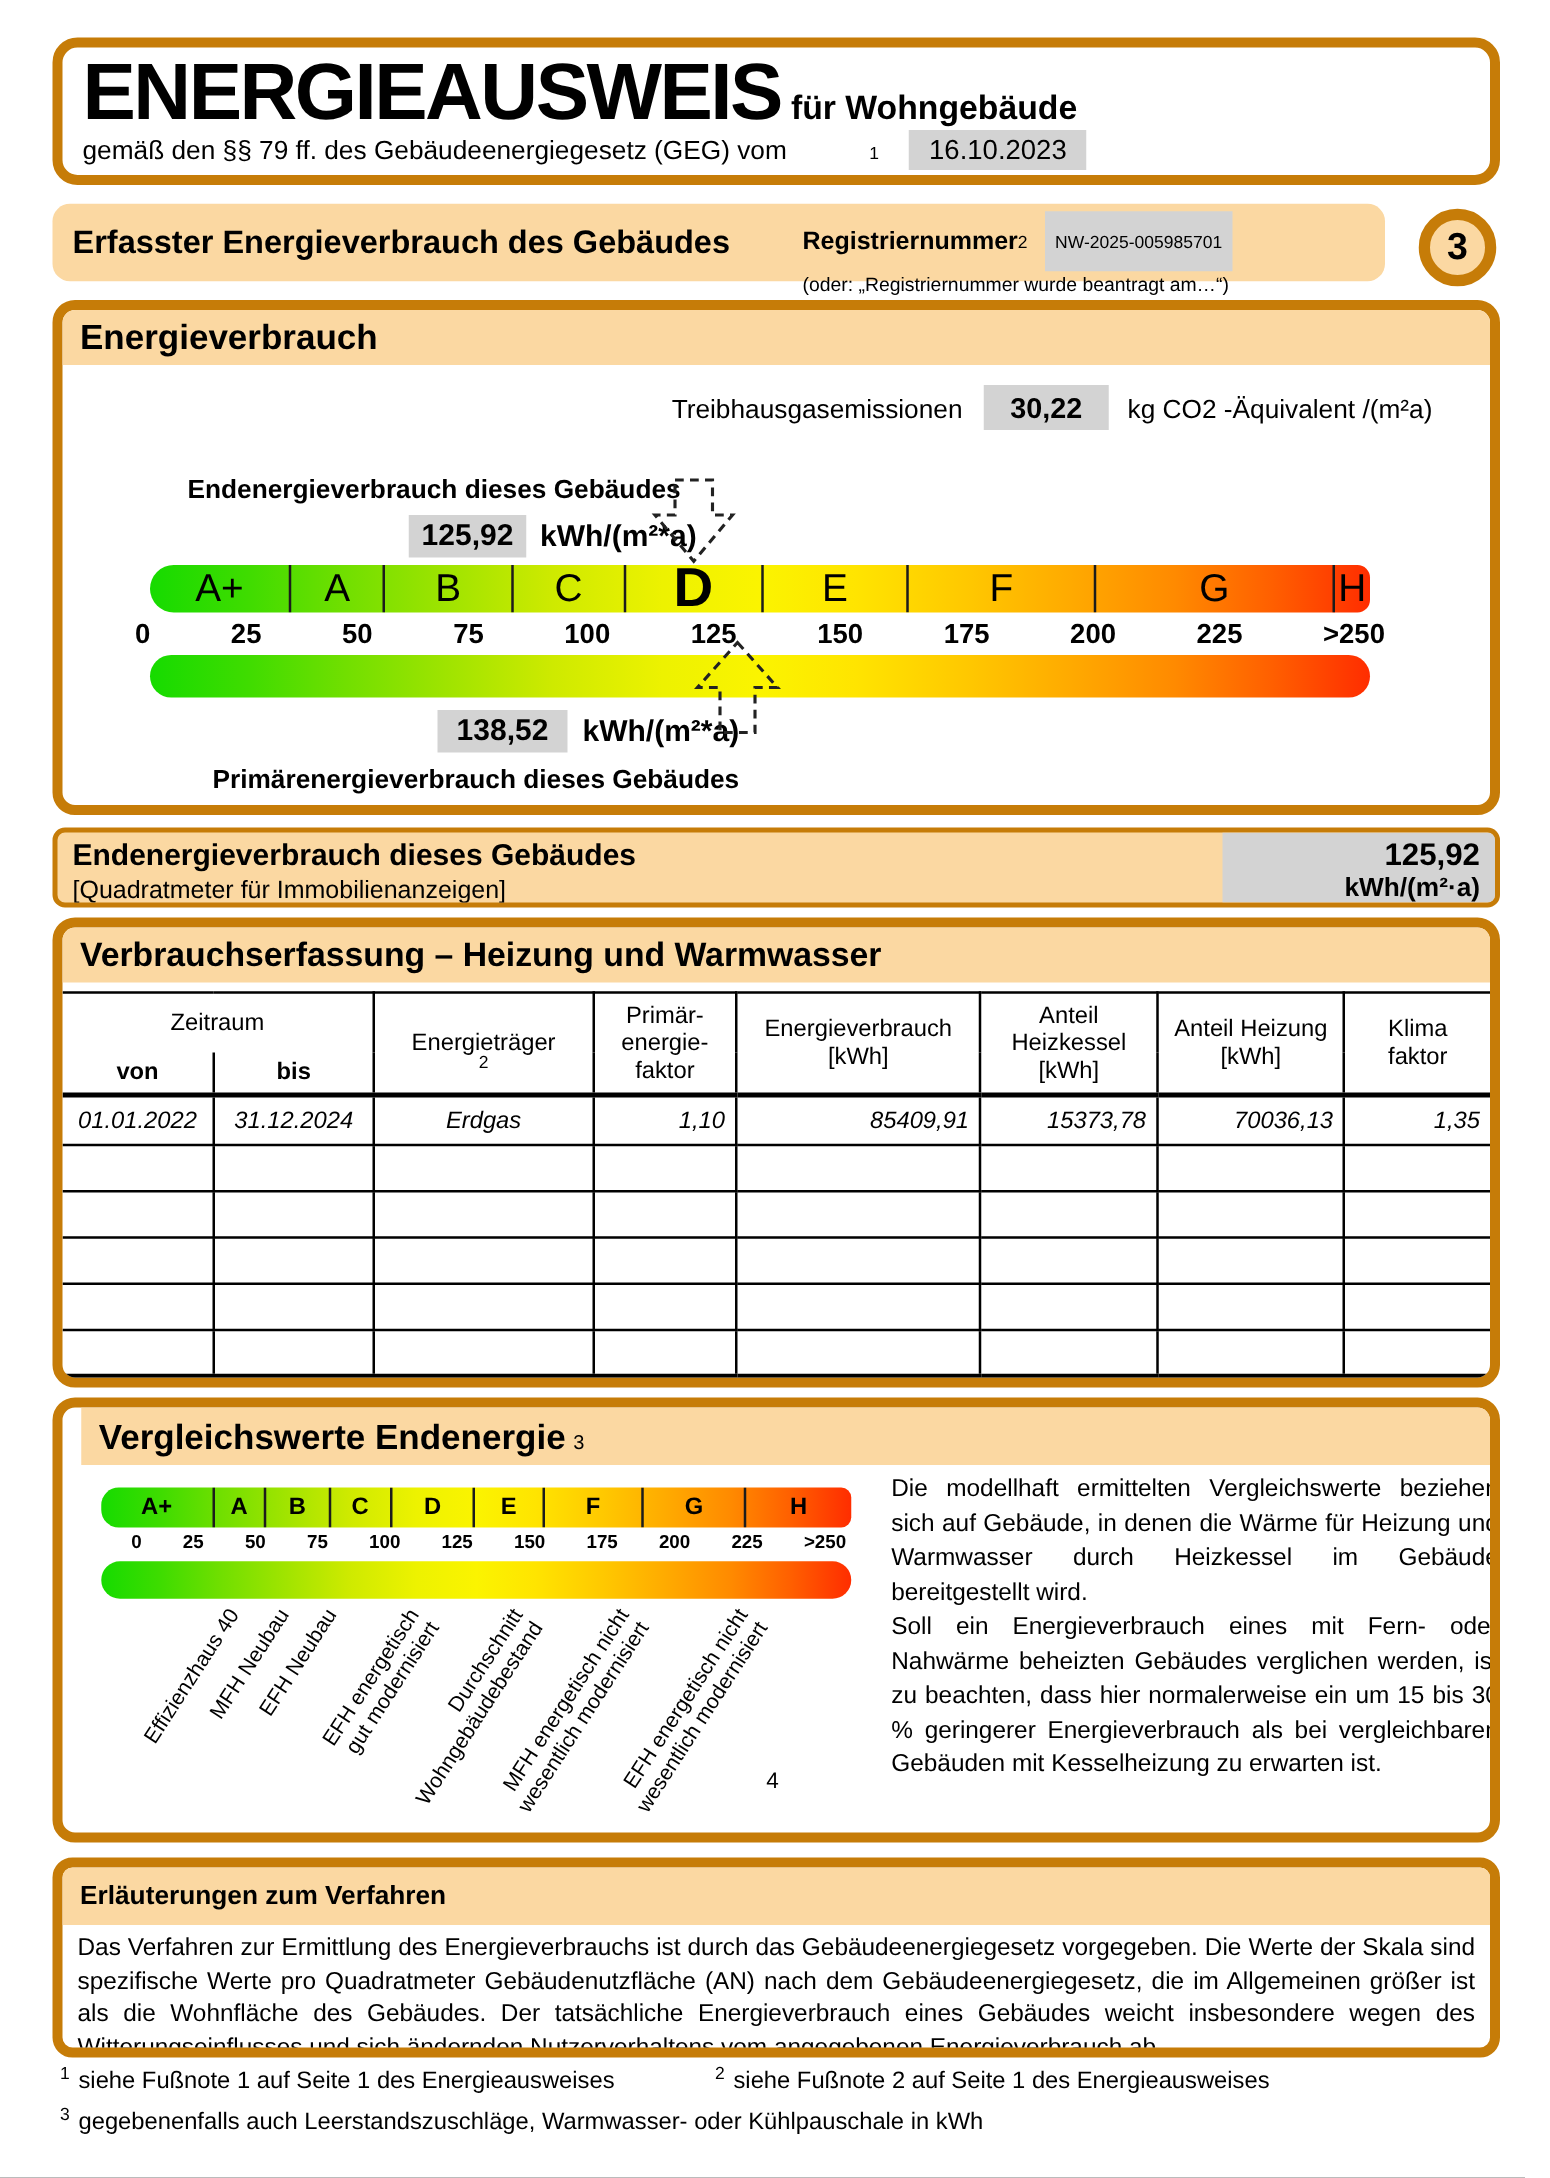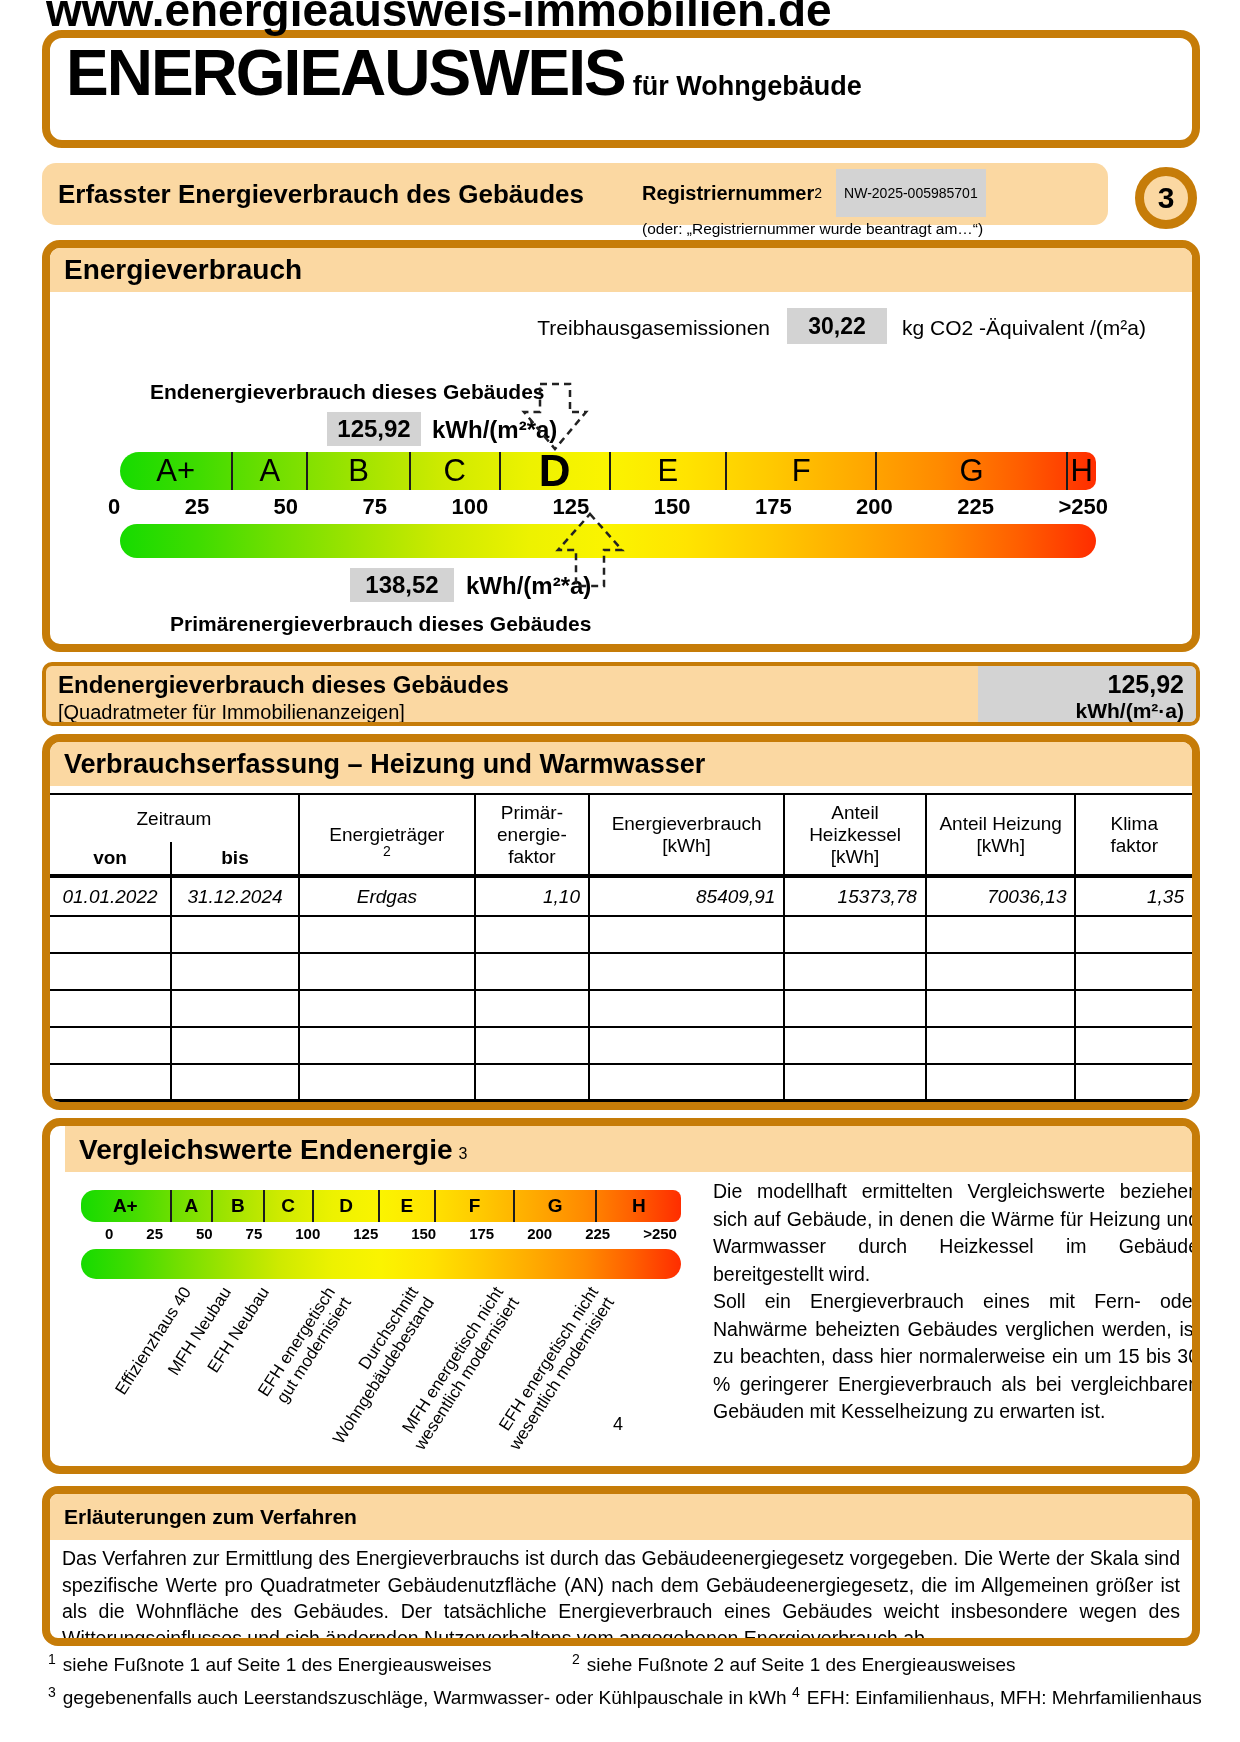--- a/index.html
+++ b/index.html
@@ -126,28 +126,30 @@
   .fnote { position:absolute; white-space:nowrap; }
   .fnote sup.fn { margin-right:7px; }
   .fn1 { left:0; top:0; } .fn2 { left:524px; top:0; }
   .fn3 { left:0; top:33px; } .fn4 { left:744px; top:33px; }
 </style>
 </head>
 <body>
 
 <div class="page">
 
-  <div class="watermark">
-    <span>www.energieausweis-immobilien.de</span>
-  </div>
 
   <div class="header-box">
     <div class="title-row">
       <span class="main-title">ENERGIEAUSWEIS</span>
       <span class="sub-title">für Wohngebäude</span>
+    </div>
+    <div class="law-row">
+      <span class="law-text">gemäß den §§ 79 ff. des Gebäudeenergiegesetz (GEG) vom</span>
+      <sup class="fn">1</sup>
+      <span class="date-box">16.10.2023</span>
     </div>
   </div>
 
   <div class="section-bar">
     <span class="sb-title">Erfasster Energieverbrauch des Gebäudes</span>
     <div class="sb-right">
       <div class="sb-row1">
         <span class="sb-reg-label">Registriernummer</span>
         <sup class="fn">2</sup>
         <span class="sb-reg-value graybox">NW-2025-005985701</span>
@@ -463,18 +465,15 @@
   <div class="footnotes">
     <div class="fnote fn1">
       <sup class="fn">1</sup><span>siehe Fußnote 1 auf Seite 1 des Energieausweises</span>
     </div>
     <div class="fnote fn2">
       <sup class="fn">2</sup><span>siehe Fußnote 2 auf Seite 1 des Energieausweises</span>
     </div>
     <div class="fnote fn3">
       <sup class="fn">3</sup><span>gegebenenfalls auch Leerstandszuschläge, Warmwasser- oder Kühlpauschale in kWh</span>
     </div>
-    <div class="fnote fn4">
-      <sup class="fn">4</sup><span>EFH: Einfamilienhaus, MFH: Mehrfamilienhaus</span>
-    </div>
   </div>
 
 </div>
 
 </body></html>

